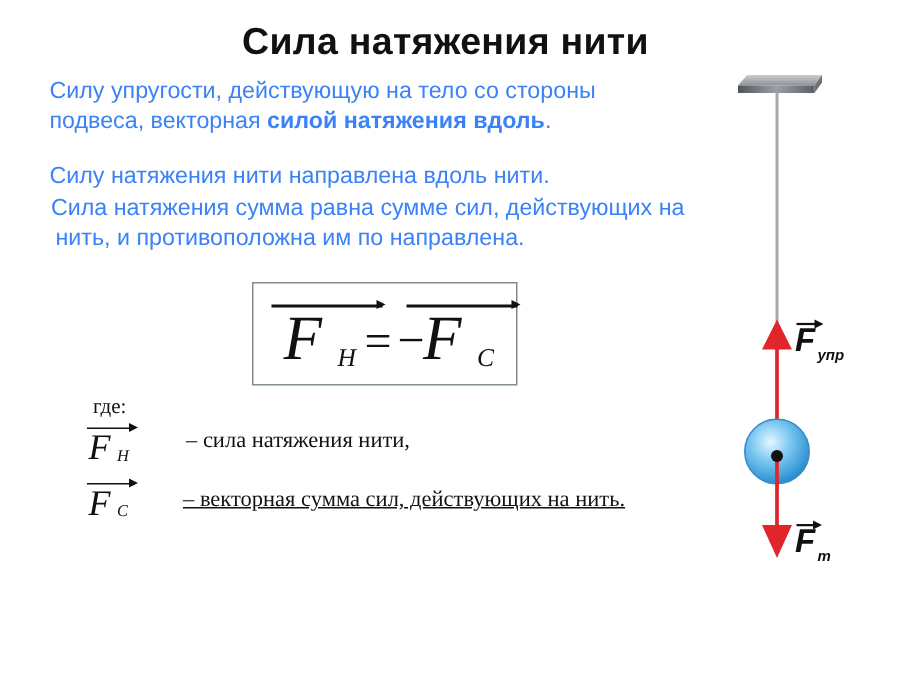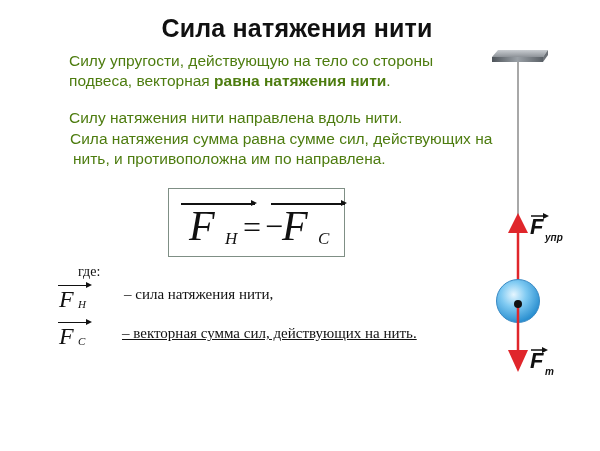--- a/index.html
+++ b/index.html
@@ -5,21 +5,21 @@
     html, body { margin: 0; padding: 0; }
     body {
       width: 600px; height: 451px; background: #ffffff; position: relative; overflow: hidden;
       font-family: "Liberation Sans", sans-serif; color: #111;
     }
     .abs { position: absolute; }
     .title {
       left: 0; width: 594px; top: 14px; text-align: center;
       font-weight: bold; font-size: 25px; letter-spacing: 0.2px; color: #111;
     }
-    .para { font-size: 15.5px; line-height: 20.5px; white-space: nowrap; color: #4d7c0f; margin-left: 36px; }
+    .para { font-size: 15.5px; line-height: 20.5px; white-space: nowrap; color: #3b82f6; }
     .para b { font-weight: bold; }
     .formula-box {
       left: 168px; top: 188px; width: 177px; height: 69px;
       border: 1.5px solid #7f8f85; box-sizing: border-box;
     }
     .serif { font-family: "Liberation Serif", serif; }
     .vec {
       position: absolute; font-family: "Liberation Serif", serif; font-style: italic; color: #111;
     }
     .arrow-line { position: absolute; height: 1.5px; background: #111; }
@@ -29,38 +29,38 @@
     }
     .legend-text { font-family: "Liberation Serif", serif; font-size: 15px; color: #111; white-space: nowrap; }
     .diagram-label { font-family: "Liberation Sans", sans-serif; font-style: italic; font-weight: bold; color: #111; }
   </style>
 </head>
 <body>
 
 <div class="abs title">Сила натяжения нити</div>
 
 <div class="abs para" style="left:33px; top:51px;">Силу упругости, действующую на тело со стороны</div>
-<div class="abs para" style="left:33px; top:71px;"><span>подвеса, векторная </span><b>равна натяжения нити</b><span>.</span></div>
+<div class="abs para" style="left:33px; top:71px;"><span>подвеса, векторная </span><b>силой натяжения вдоль</b><span>.</span></div>
 
 <div class="abs para" style="left:33px; top:108px;">Силу натяжения нити направлена вдоль нити.</div>
 <div class="abs para" style="left:34px; top:129px;">Сила натяжения сумма равна сумме сил, действующих на</div>
 <div class="abs para" style="left:37px; top:149px;">нить, и противоположна им по направлена.</div>
 
 <div class="abs formula-box">
   <div class="arrow-line" style="left:12px; top:14px; width:74px;"></div>
   <span class="vec" style="left:20px; top:14px; font-size:42px; line-height:46px;">F</span>
   <span class="vec" style="left:56px; top:40px; font-size:17px;">Н</span>
   <span class="abs serif" style="left:74px; top:20px; font-size:32px;">=</span>
   <span class="abs serif" style="left:96px; top:19px; font-size:32px;">−</span>
   <div class="arrow-line" style="left:102px; top:14px; width:74px;"></div>
   <span class="vec" style="left:113px; top:14px; font-size:42px; line-height:46px;">F</span>
   <span class="vec" style="left:149px; top:40px; font-size:17px;">C</span>
 </div>
 
-<div class="abs legend-text" style="left:62px; top:264px; font-size:14px;margin-left:16px;">где:</div>
+<div class="abs legend-text" style="left:62px; top:264px; font-size:14px;">где:</div>
 
 <div class="abs" style="left:56px; top:284px; width:60px; height:34px;">
   <div class="arrow-line" style="left:2px; top:1px; width:32px; height:1px;"></div>
   <span class="vec" style="left:3px; top:2px; font-size:24px;">F</span>
   <span class="vec" style="left:22px; top:14px; font-size:11px;">Н</span>
 </div>
 <div class="abs legend-text" style="left:124px; top:286px;">–  сила натяжения нити,</div>
 
 <div class="abs" style="left:56px; top:321px; width:60px; height:34px;">
   <div class="arrow-line" style="left:2px; top:1px; width:32px; height:1px;"></div>

